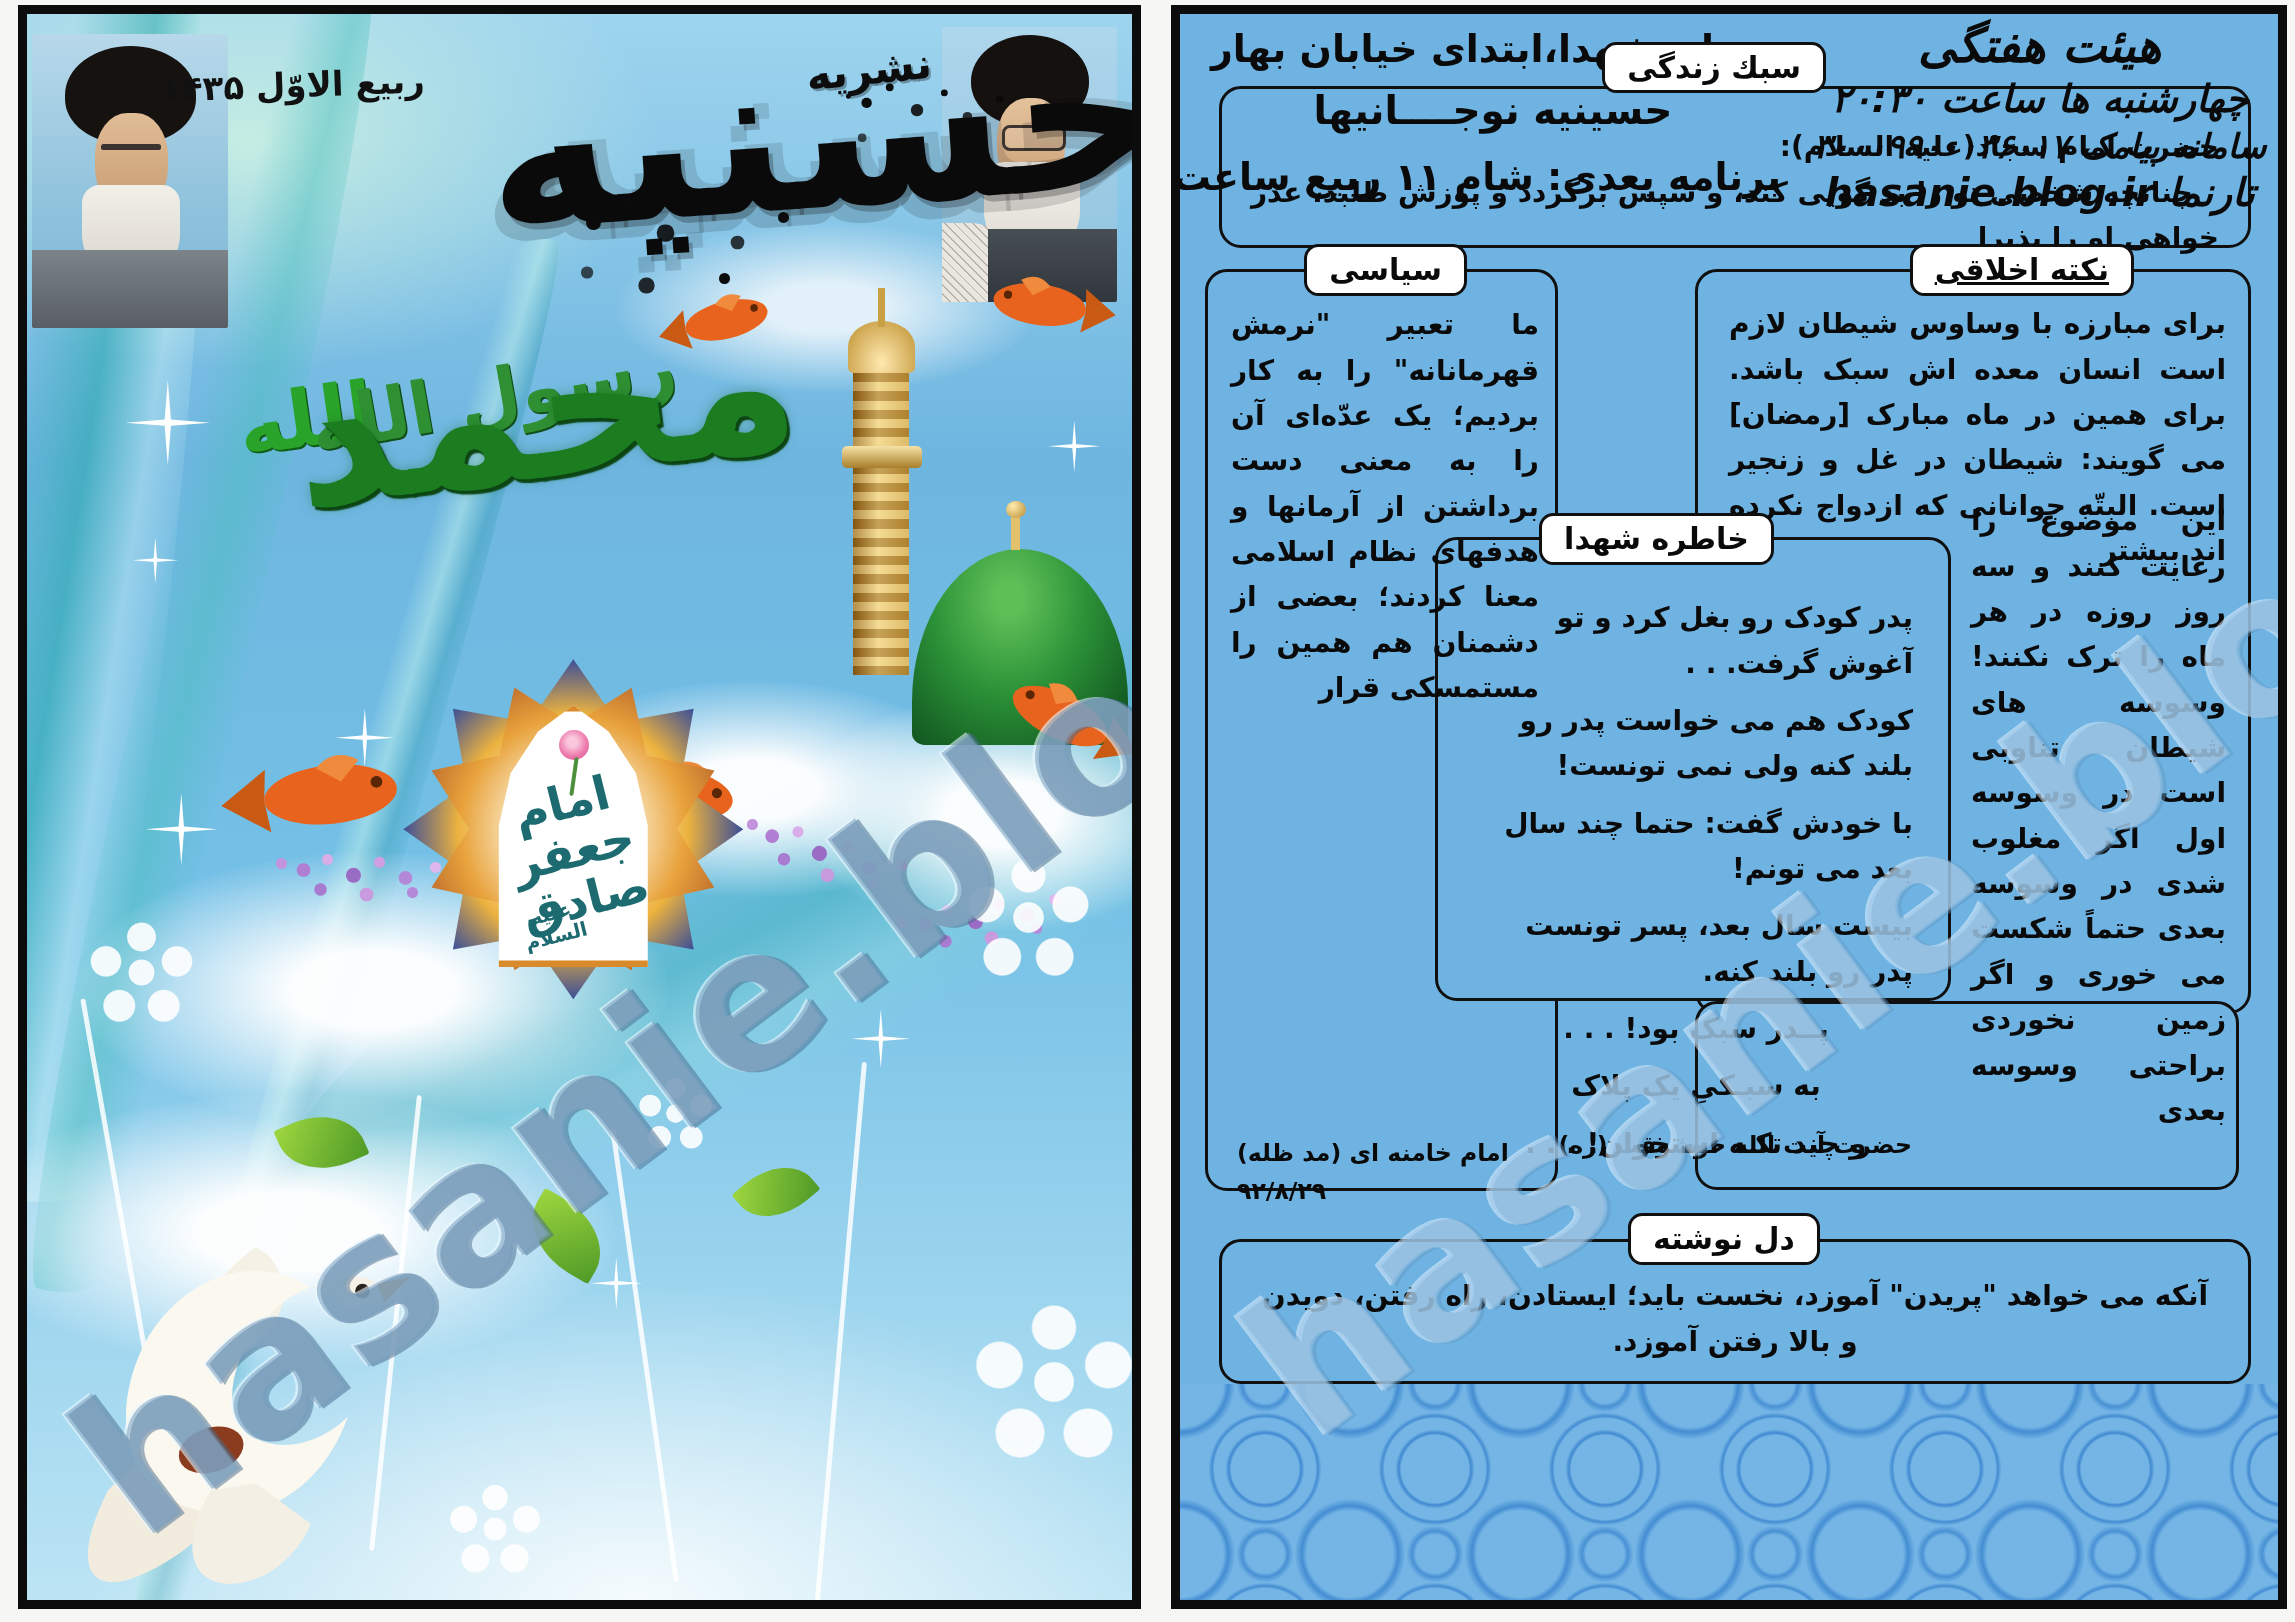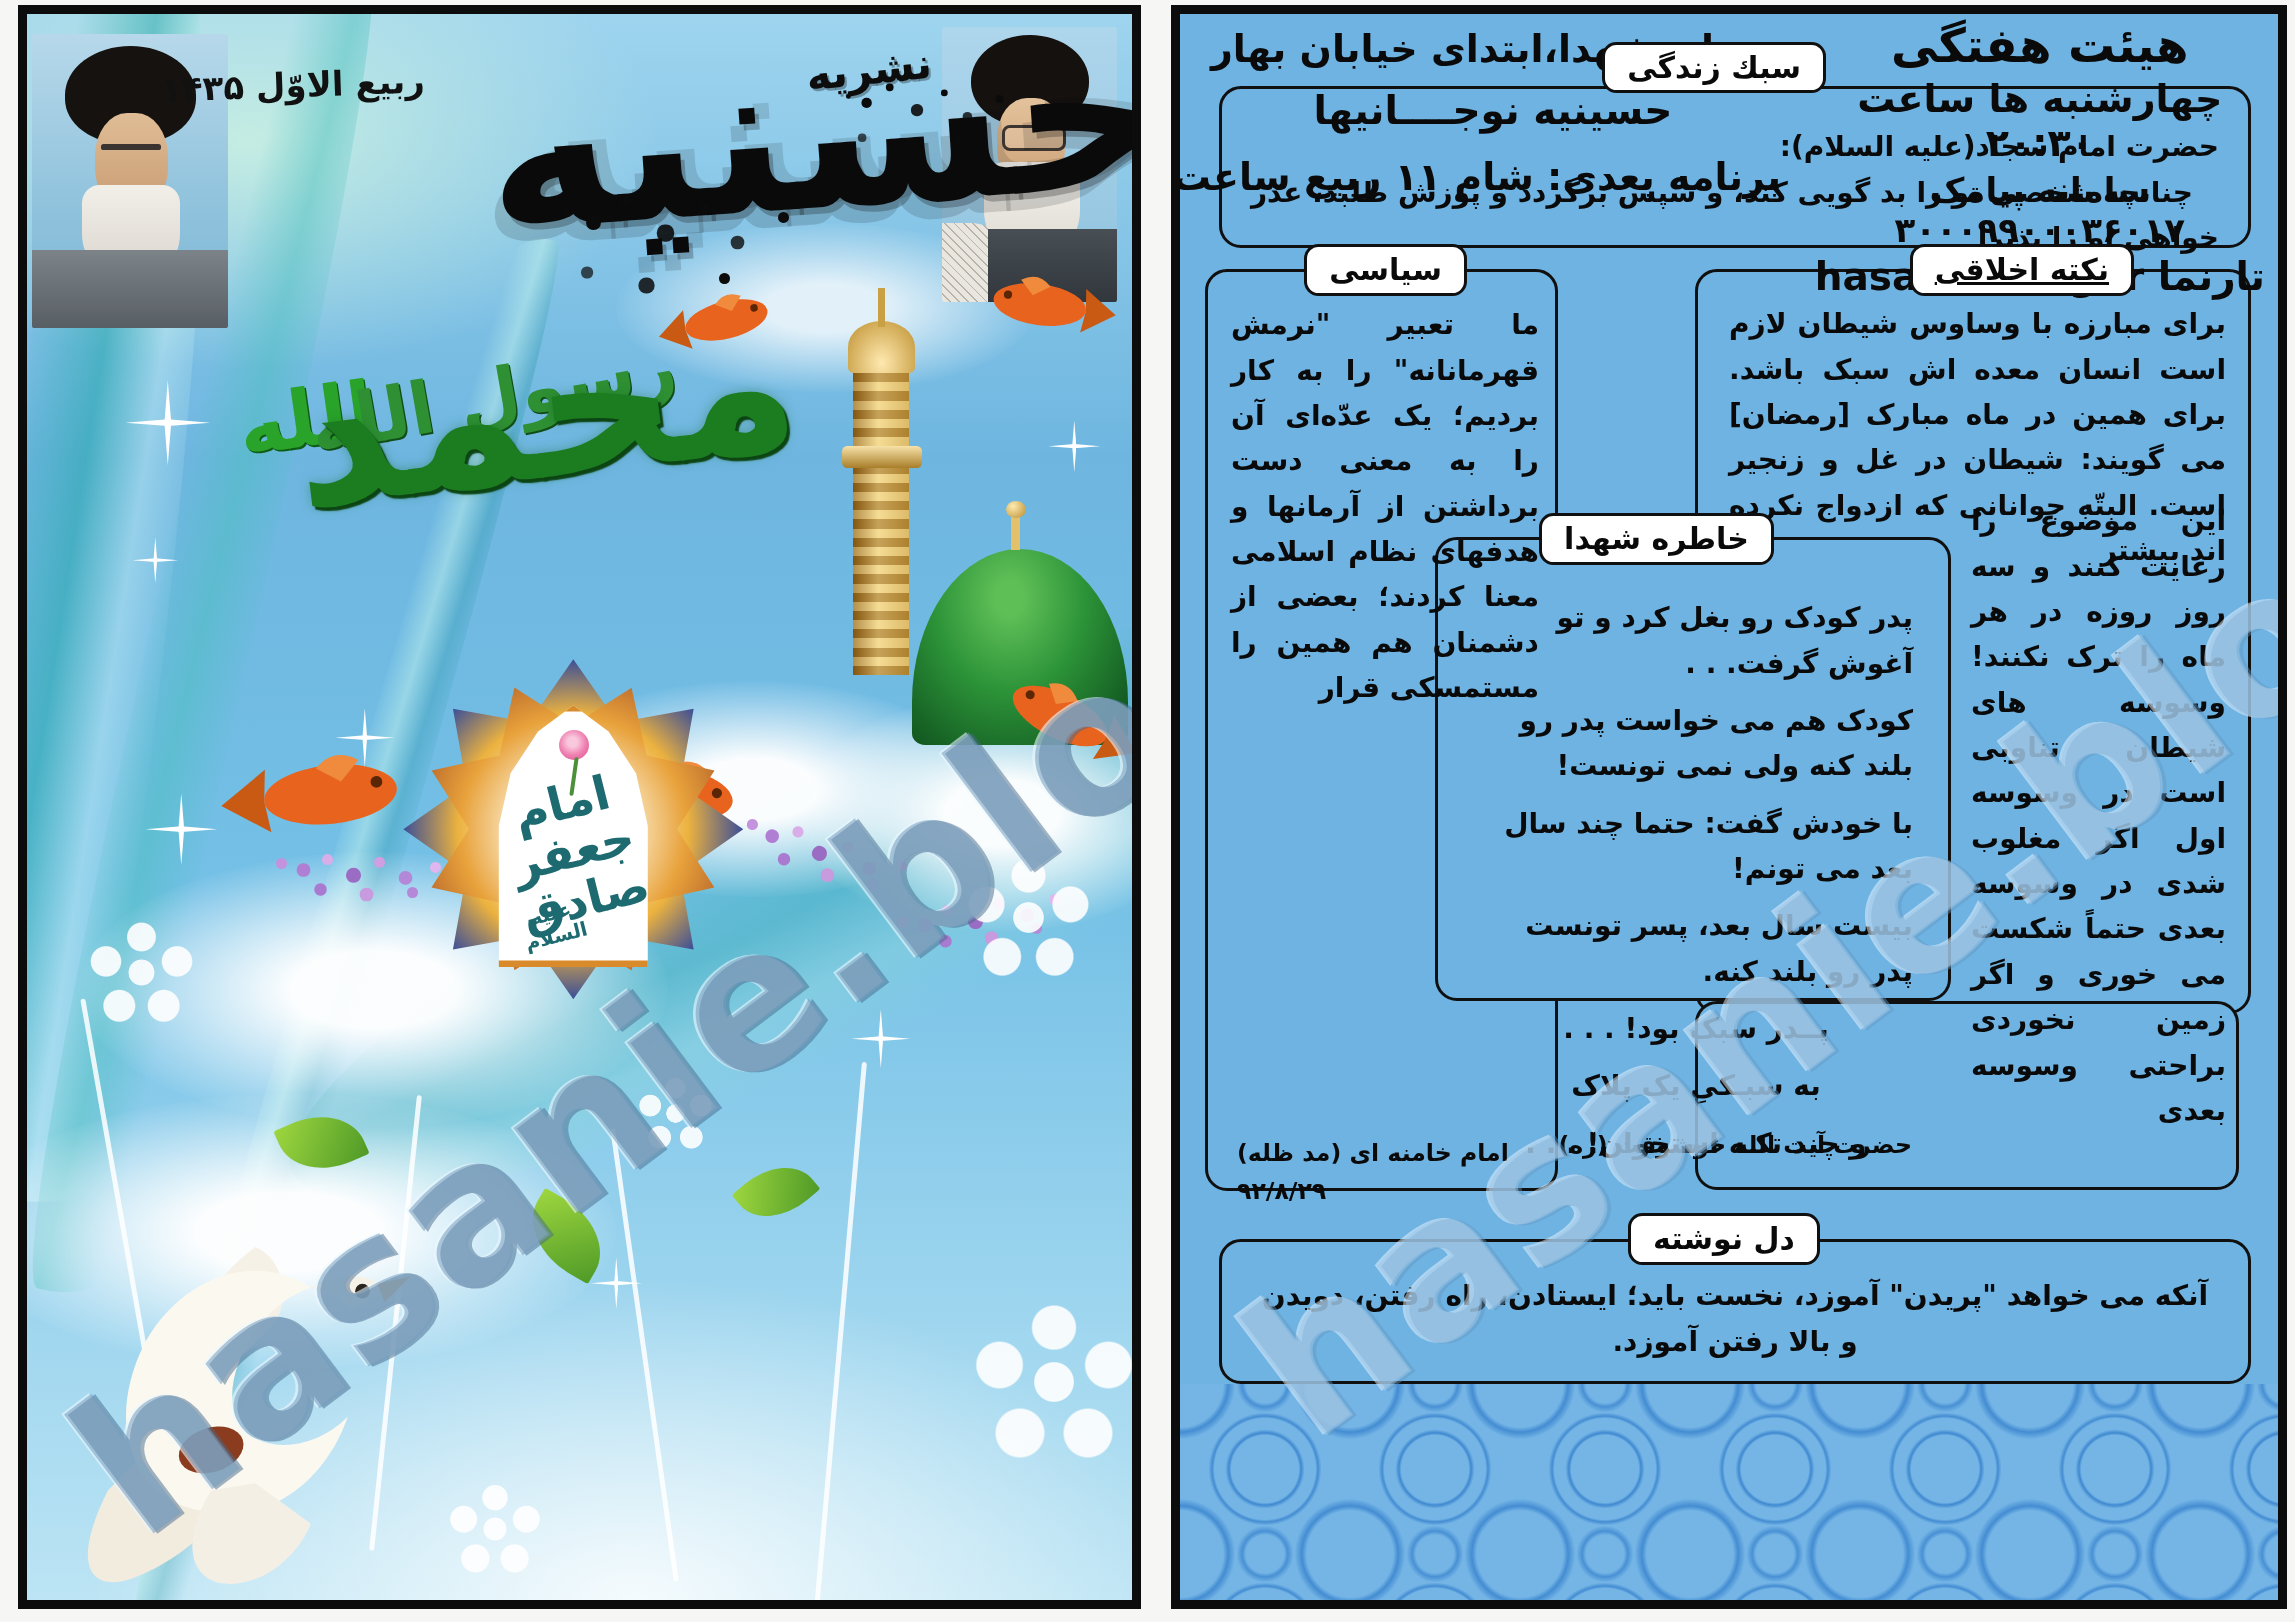--- a/index.html
+++ b/index.html
@@ -129,21 +129,21 @@
      background-color:#74b5e6;background-image:
        radial-gradient(circle at 50% 50%,transparent 28%,rgba(20,100,190,.55) 30%,transparent 33%,transparent 42%,rgba(20,100,190,.5) 44%,transparent 47%),
        radial-gradient(circle at 0 0,transparent 18%,rgba(20,100,190,.5) 20%,transparent 23%),
        radial-gradient(circle at 100% 0,transparent 18%,rgba(20,100,190,.5) 20%,transparent 23%),
        radial-gradient(circle at 0 100%,transparent 18%,rgba(20,100,190,.5) 20%,transparent 23%),
        radial-gradient(circle at 100% 100%,transparent 18%,rgba(20,100,190,.5) 20%,transparent 23%),
        radial-gradient(circle at 50% 0,transparent 10%,rgba(20,100,190,.45) 12%,transparent 15%),
        radial-gradient(circle at 50% 100%,transparent 10%,rgba(20,100,190,.45) 12%,transparent 15%);
      background-size:170px 170px;}
   .foot-col{position:absolute;color:#0a0a0a;font-weight:bold;text-align:center;z-index:8;}
-  #foot-right{right:9.2px;top:3.9px;width:458px;}
+  #foot-right{right:9.2px;top:3.9px;width:458px;font-style:italic;}
   #foot-right .f1{font-size:47px;}
   #foot-right .f2{font-size:38px;margin-top:3.9px;}
   #foot-right .f3{font-size:34px;margin-top:5.2px;}
   #foot-right .f4{font-size:39px;margin-top:3.9px;font-family:"DejaVu Sans",sans-serif;}
   #foot-left{right:497px;top:13px;width:576px;}
   #foot-left .f1{font-size:38px;}
   #foot-left .f2{font-size:39px;margin-top:17px;}
   #foot-left .f3{font-size:38px;margin-top:22px;white-space:nowrap;}
   
   #martyrs-text div{margin-bottom:3.9px;}

